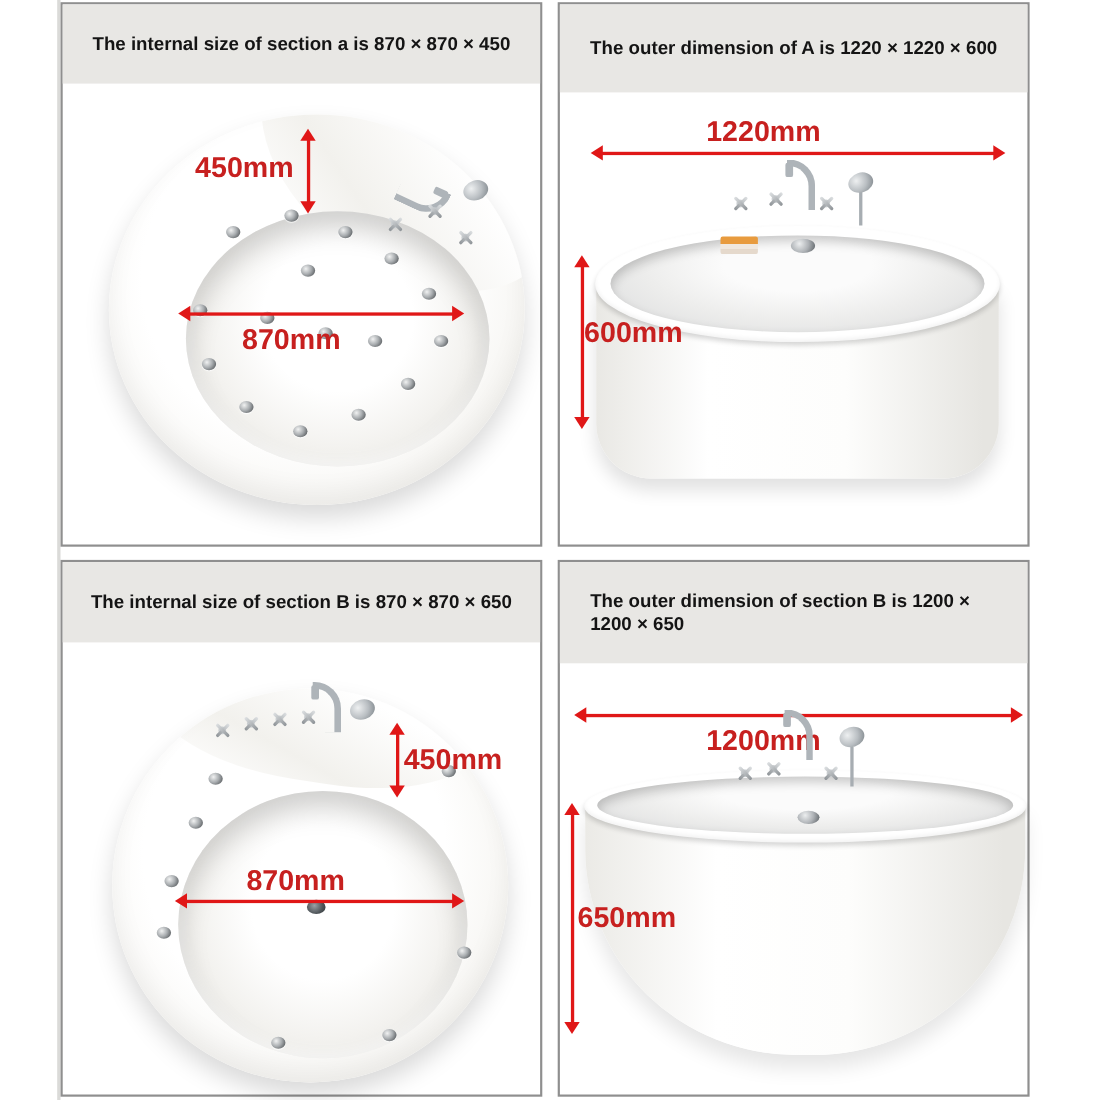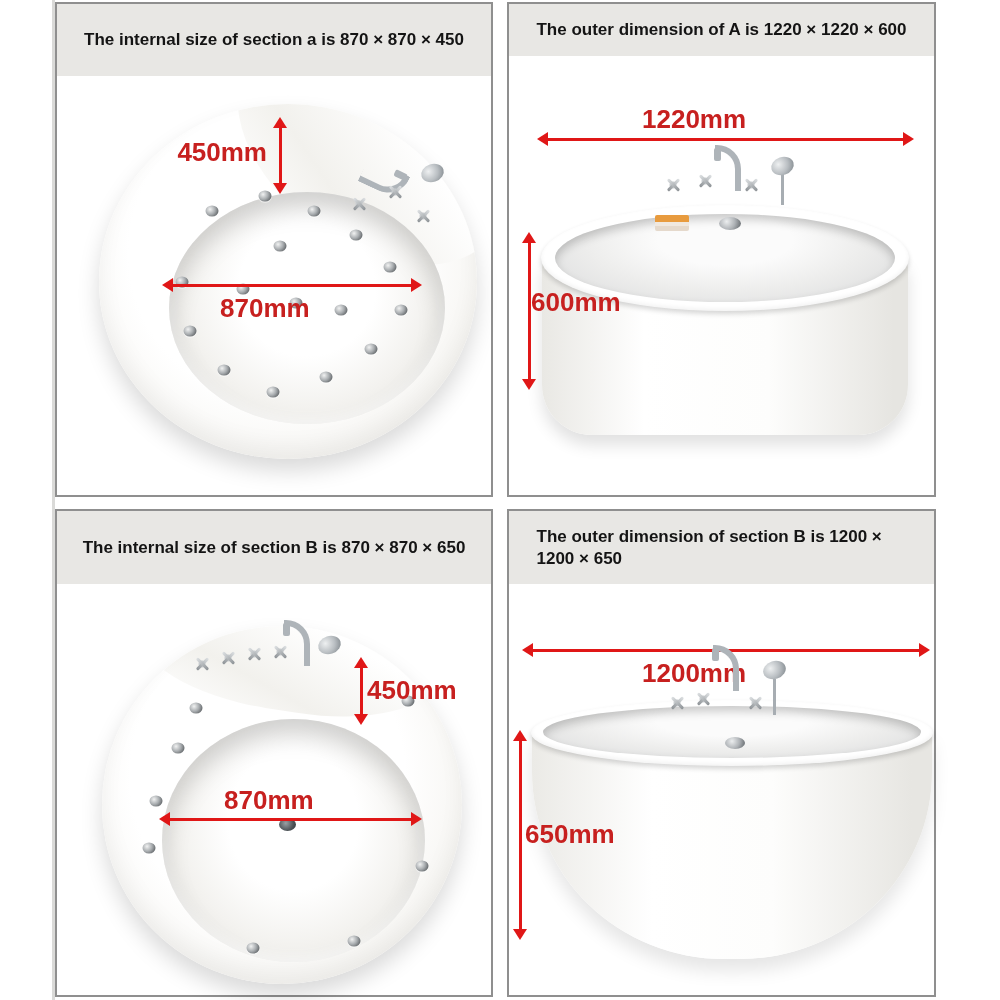--- a/index.html
+++ b/index.html
@@ -135,21 +135,21 @@
 
     <div class="arr-h" style="left:105px;top:273px;width:260px;">
       <span class="head-left"></span>
       <span class="shaft"></span>
       <span class="head-right"></span>
     </div>
     <div class="dim-label center" style="left:163px;top:289px;width:135px;">870mm</div>
   </div>
 
   <div class="panel" style="left:507px;top:2px;width:429px;height:495px;">
-    <div class="panel-header" style="height:52px;">
+    <div class="panel-header" style="height:80px;">
       <div class="title">The outer dimension of A is 1220 × 1220 × 600</div>
     </div>
 
     <div class="dim-label center" style="left:133px;top:100px;width:165px;">1220mm</div>
     <div class="arr-h" style="left:28px;top:127px;width:377px;">
       <span class="head-left"></span>
       <span class="shaft"></span>
       <span class="head-right"></span>
     </div>
 
@@ -211,21 +211,21 @@
 
     <div class="dim-label center" style="left:167px;top:274px;width:140px;">870mm</div>
     <div class="arr-h" style="left:102px;top:300px;width:263px;">
       <span class="head-left"></span>
       <span class="shaft"></span>
       <span class="head-right"></span>
     </div>
   </div>
 
   <div class="panel" style="left:507px;top:509px;width:429px;height:488px;">
-    <div class="panel-header" style="height:73px;">
+    <div class="panel-header" style="height:92px;">
       <div class="title left-align" style="width:370px;">The outer dimension of section B is 1200 × 1200 × 650</div>
     </div>
 
     <div class="dim-label center" style="left:133px;top:103px;width:165px;margin-top:44px;">1200mm</div>
     <div class="arr-h" style="left:13px;top:131px;width:408px;">
       <span class="head-left"></span>
       <span class="shaft"></span>
       <span class="head-right"></span>
     </div>
 

